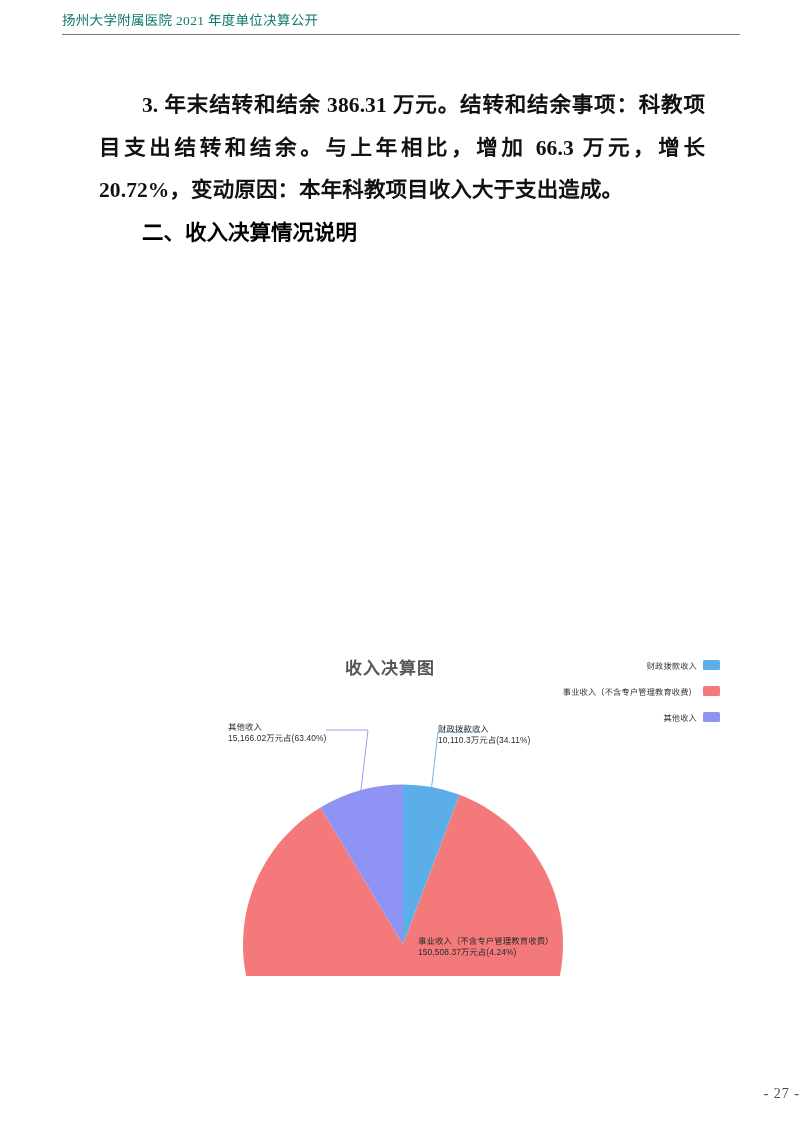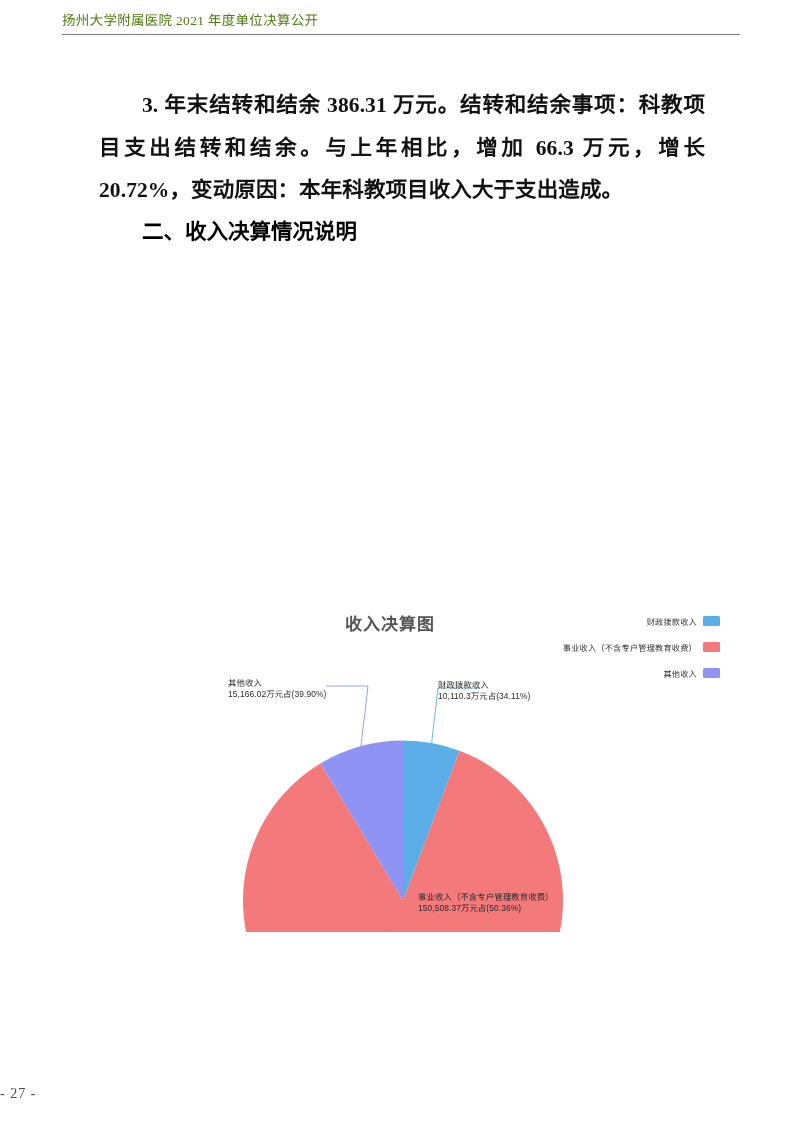--- a/index.html
+++ b/index.html
@@ -23,21 +23,21 @@
     position: absolute;
     left: 62px;
     top: 12px;
     width: 678px;
     height: 26px;
   }
   .page-header .header-text {
     font-family: "Liberation Serif", "DejaVu Serif", serif;
     font-size: 13.5px;
     line-height: 18px;
-    color: #4d7c0f;
+    color: #0f766e;
     letter-spacing: 0.3px;
     white-space: nowrap;
   }
   .page-header .header-rule {
     position: absolute;
     left: 0;
     top: 22px;
     width: 678px;
     height: 0;
     border-top: 1.2px solid #7a7a7a;
@@ -64,28 +64,28 @@
     text-indent: 2em;
     font-weight: bold;
   }
   .heading {
     font-size: 21.5px;
     line-height: 42.5px;
     font-weight: bold;
     text-indent: 2em;
     margin: 0;
     color: #000000;
-    font-family: Liberation Mono, monospace;
+    font-family: Liberation Sans, sans-serif;
   }
 
   
   .chart-figure {
     position: absolute;
     left: 180px;
-    top: 602px;
+    top: 646px;
     width: 540px;
     height: 330px;
   }
   .chart-title {
     position: absolute;
     left: 0;
     top: 8px;
     width: 420px;
     text-align: center;
     font-family: "Liberation Sans", "DejaVu Sans", sans-serif;
@@ -143,21 +143,21 @@
   .callout-other  { left: 48px;  top: 76px; text-align: left; }
   .callout-fiscal { left: 258px; top: 78px; text-align: left; }
   .callout-career { left: 238px; top: 290px; text-align: left; }
 
   
   .page-footer {
     position: absolute;
     left: 0;
     top: 1086px;
     width: 800px;
-    text-align: left;
+    text-align: right;
     font-family: "Liberation Serif", "DejaVu Serif", serif;
     font-size: 14px;
     color: #4a4a4a;
     letter-spacing: 1px;
   }
 </style>
 </head>
 <body>
 
 <div class="page-header">
@@ -199,28 +199,28 @@
       <g id="pie-leaders" fill="none" stroke-width="0.9">
           <polyline points="251.4,143.1 258,86 300,86" stroke="#5BAEE8"></polyline>
           <polyline points="237.3,455.9 200,296 242,296" stroke="#F3797A"></polyline>
           <polyline points="180.7,146.3 188,84 146,84" stroke="#8F93F4"></polyline>
         </g>
     </svg>
   </div>
 
   <div class="callout callout-other">
     <div>其他收入</div>
-    <div>15,166.02万元占(39.90%)</div>
+    <div>15,166.02万元占(63.40%)</div>
   </div>
 
   <div class="callout callout-fiscal">
     <div>财政拨款收入</div>
     <div>10,110.3万元占(34.11%)</div>
   </div>
 
   <div class="callout callout-career">
     <div>事业收入（不含专户管理教育收费）</div>
-    <div>150,508.37万元占(50.36%)</div>
+    <div>150,508.37万元占(4.24%)</div>
   </div>
 
 </div>
 
 <div class="page-footer">- 27 -</div>
 
 </body></html>

